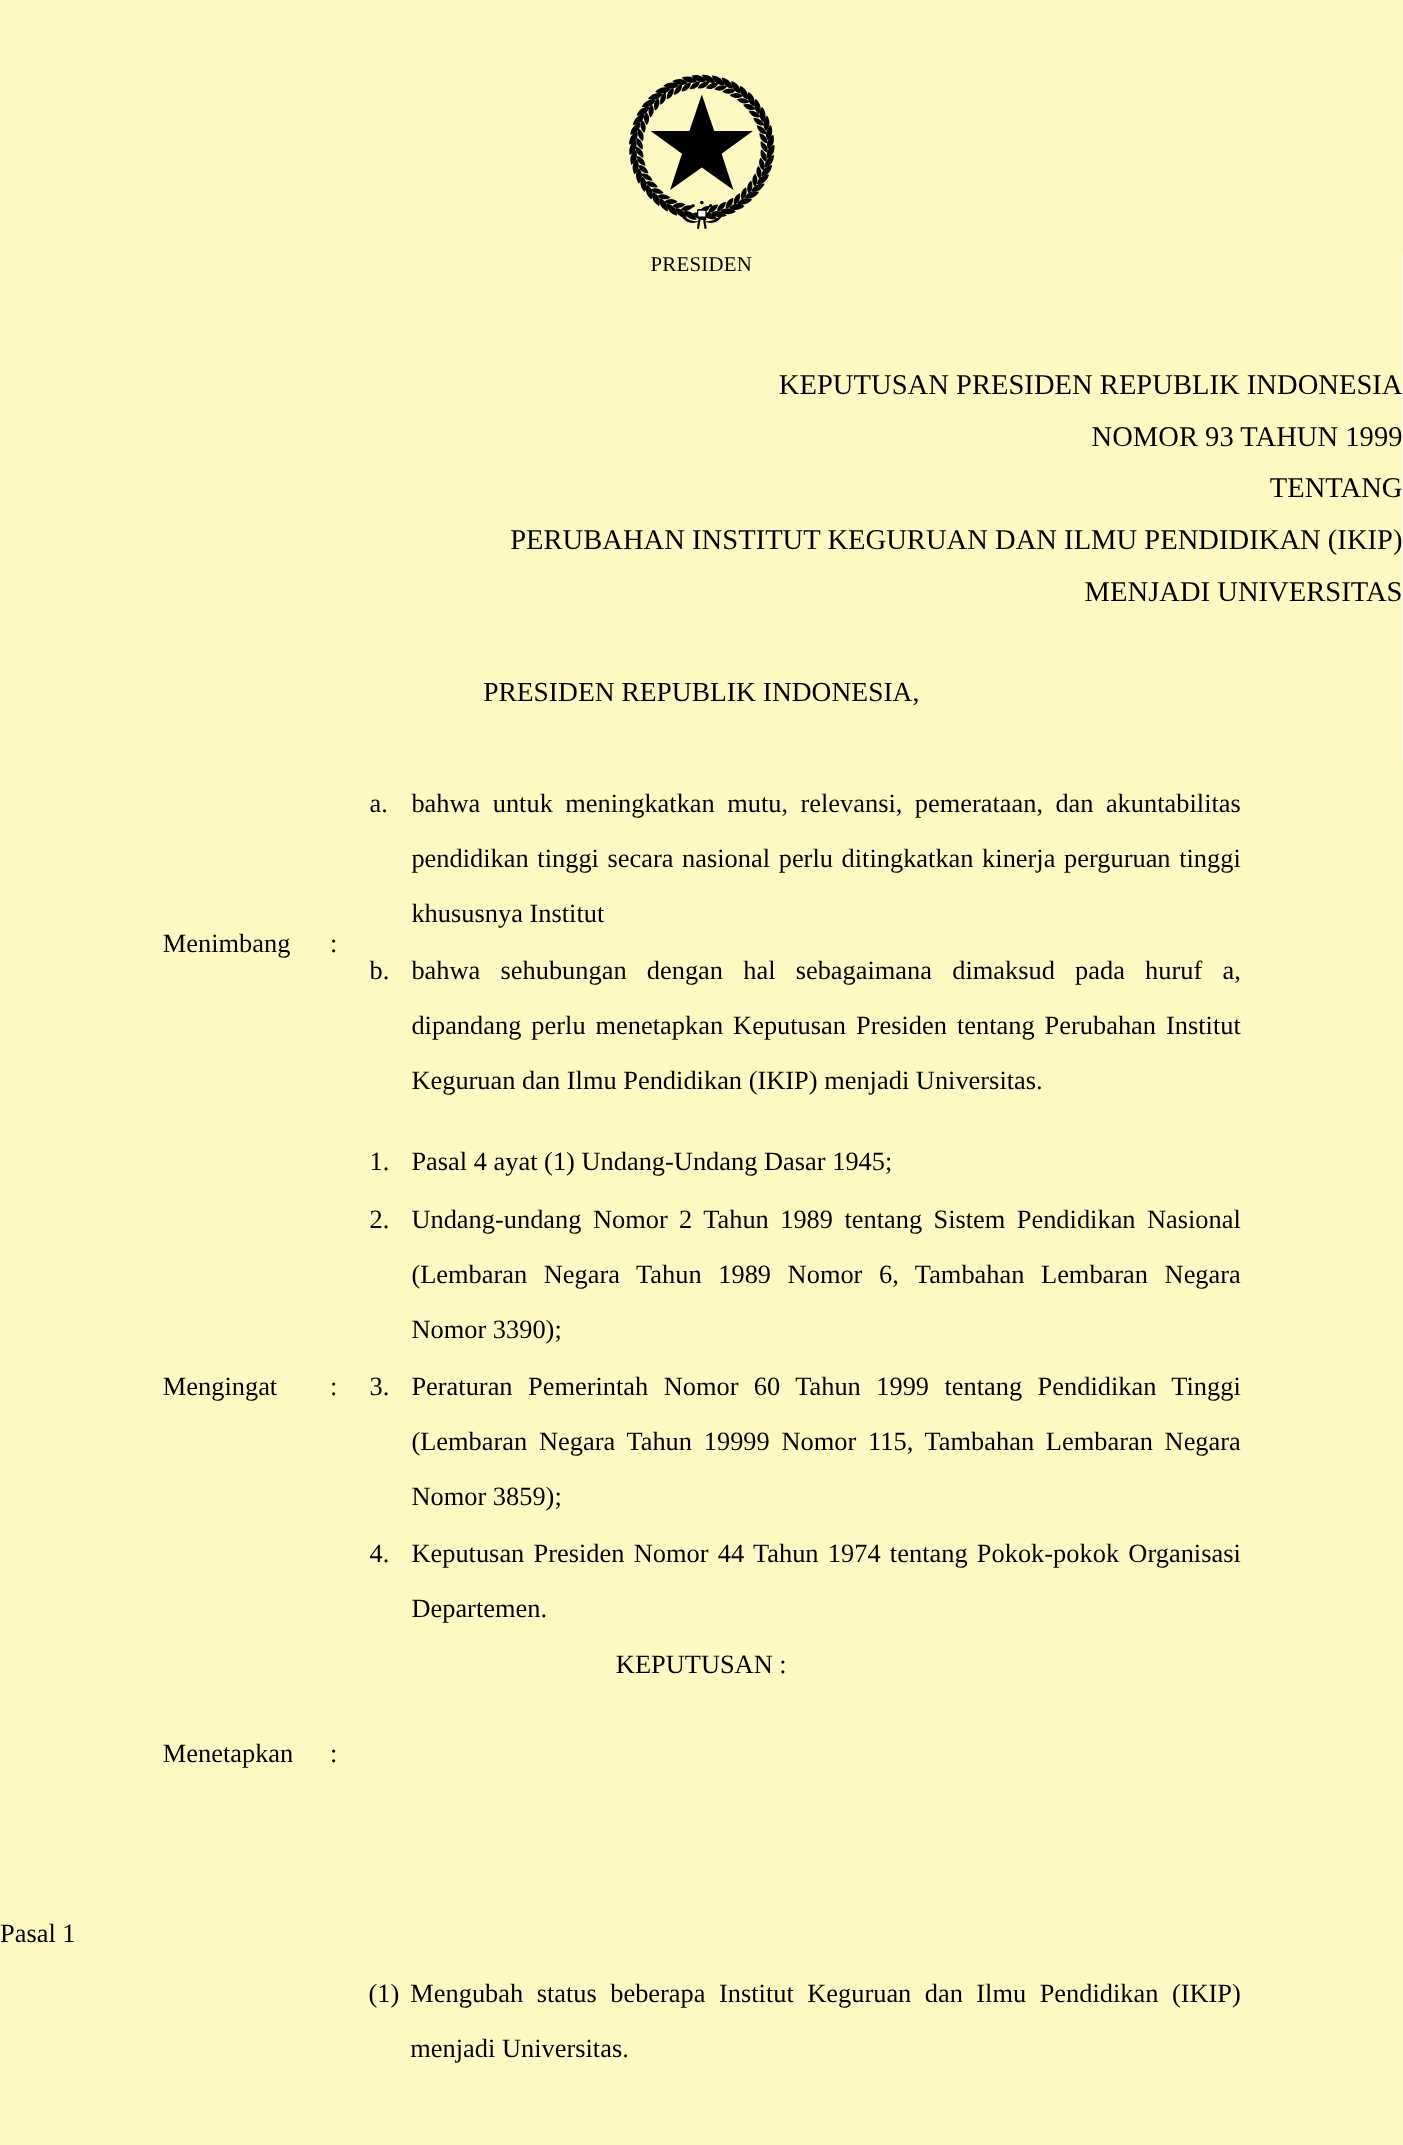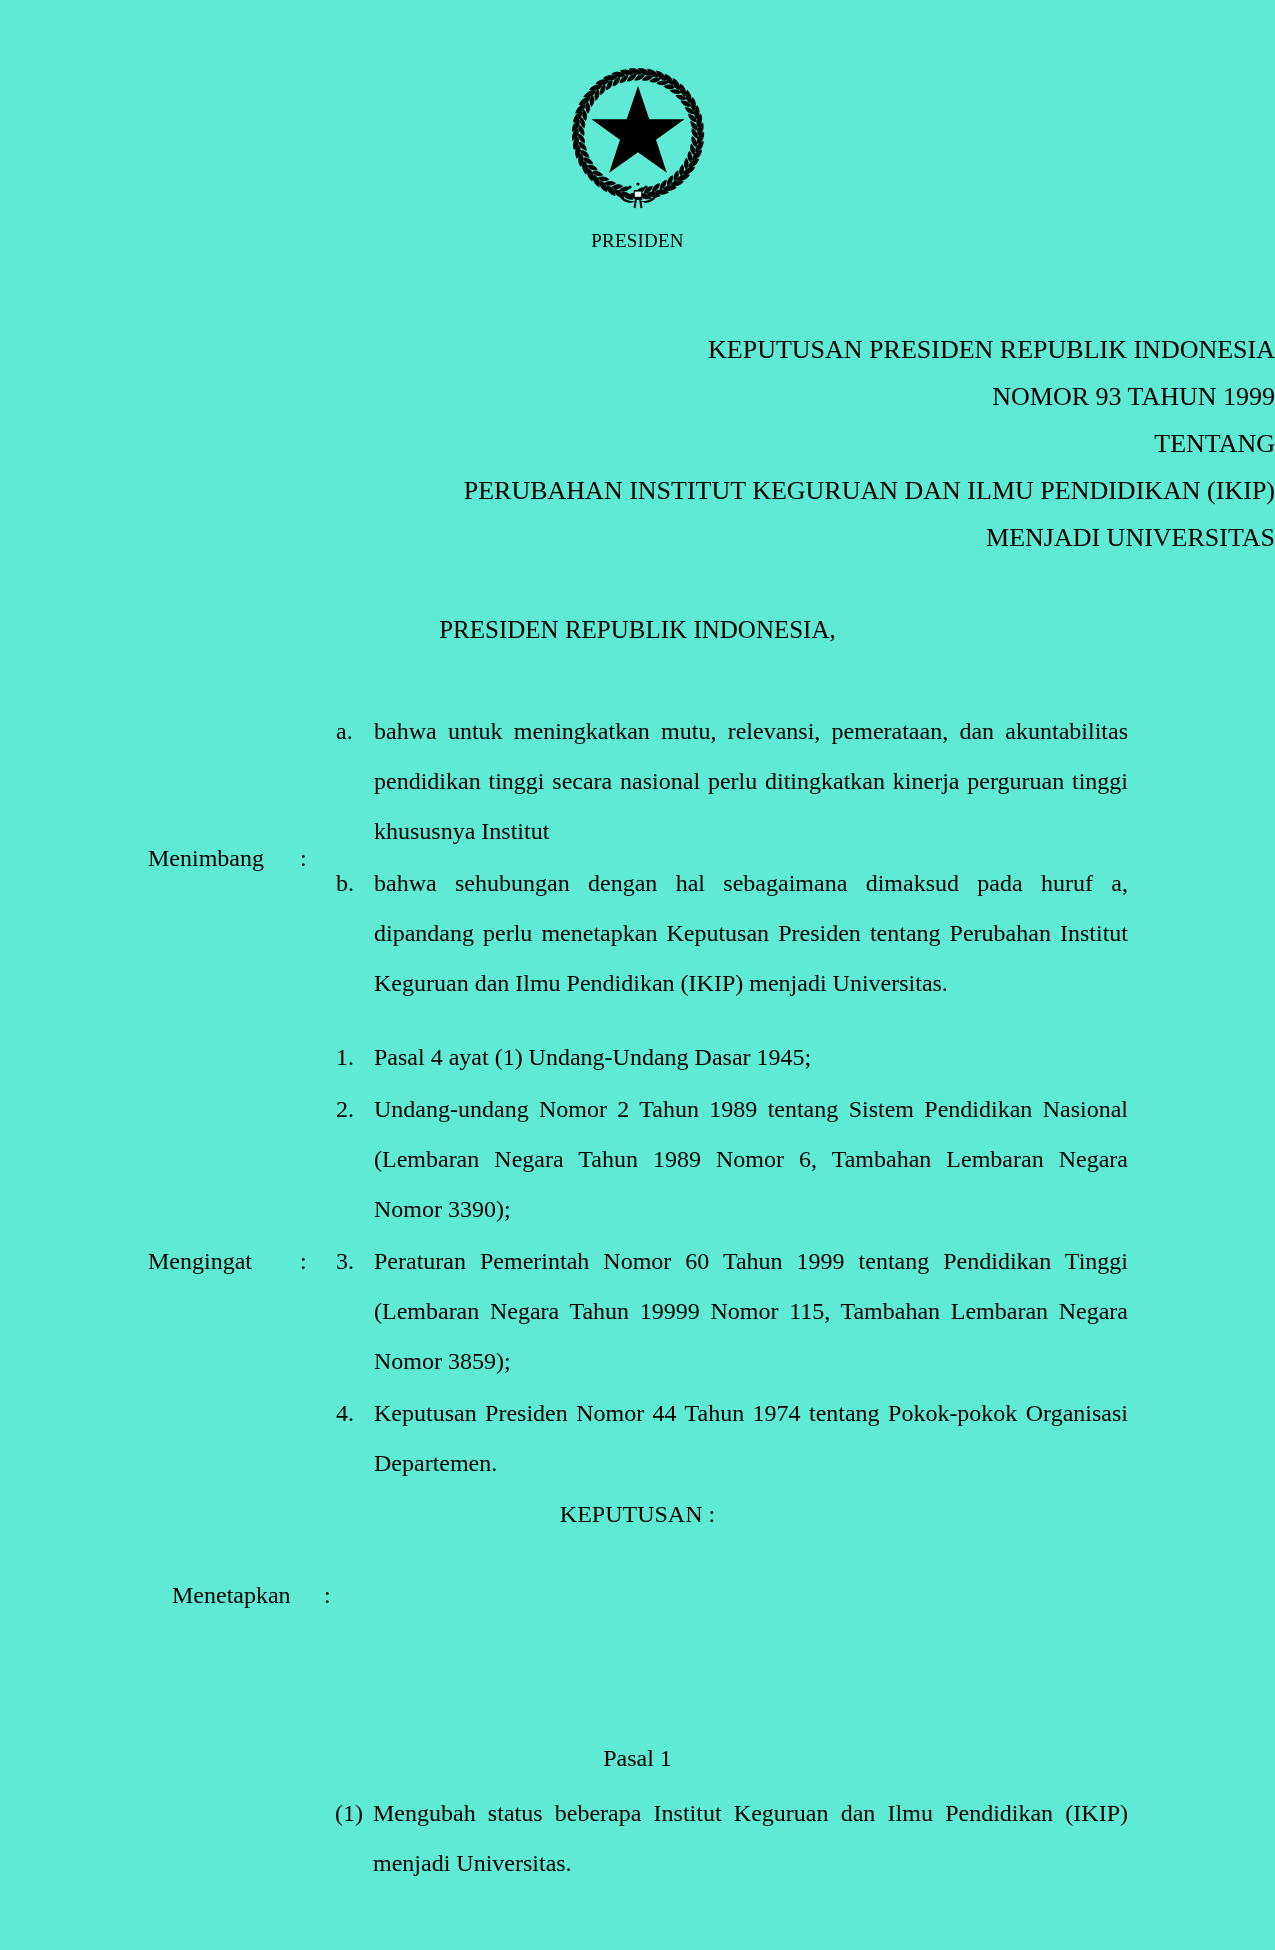--- a/index.html
+++ b/index.html
@@ -10,21 +10,21 @@
   }
   body {
     font-family: "Liberation Serif", "DejaVu Serif", serif;
     color: #000000;
   }
   #page {
     position: relative;
     width: 1275px;
     height: 1950px;
     margin: 0 auto;
-    background: #5eead4;
+    background: #fef9c3;
     overflow: hidden;
     box-sizing: border-box;
   }
 
   
   .emblem-wrap {
     position: absolute;
     left: 0;
     top: 48px;
     width: 1275px;
@@ -147,30 +147,29 @@
     font-size: 24px;
     line-height: 32px;
   }
 
   
   .menetapkan-block {
     position: absolute;
     left: 148px;
     top: 1570px;
     width: 980px;
-    margin-left: 24px;
   }
 
   
   .pasal-heading {
     position: absolute;
     left: 0;
     top: 1742px;
     width: 1275px;
-    text-align: center;
+    text-align: left;
     font-size: 24px;
     line-height: 32px;
   }
   .pasal-body {
     position: absolute;
     left: 335px;
     top: 1788px;
     width: 793px;
   }
   .pasal-body .item-marker {

